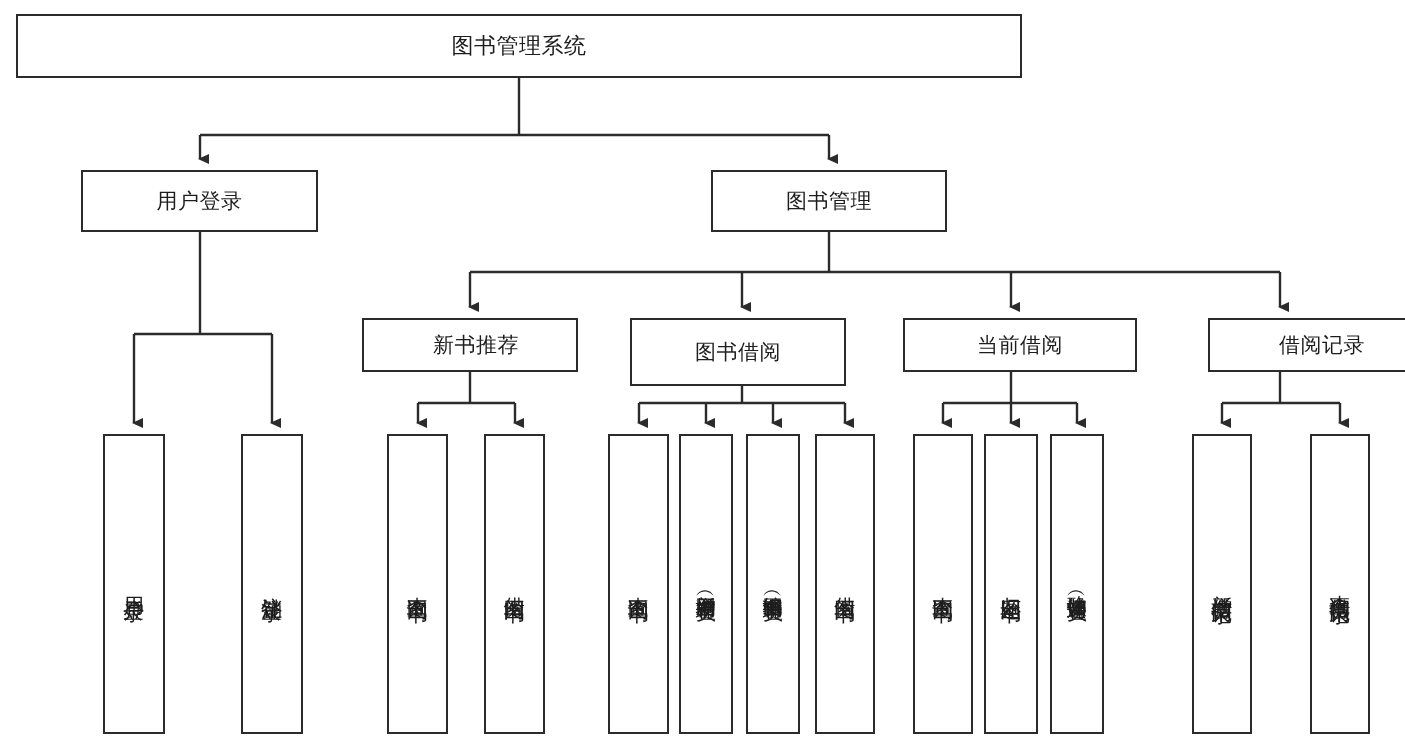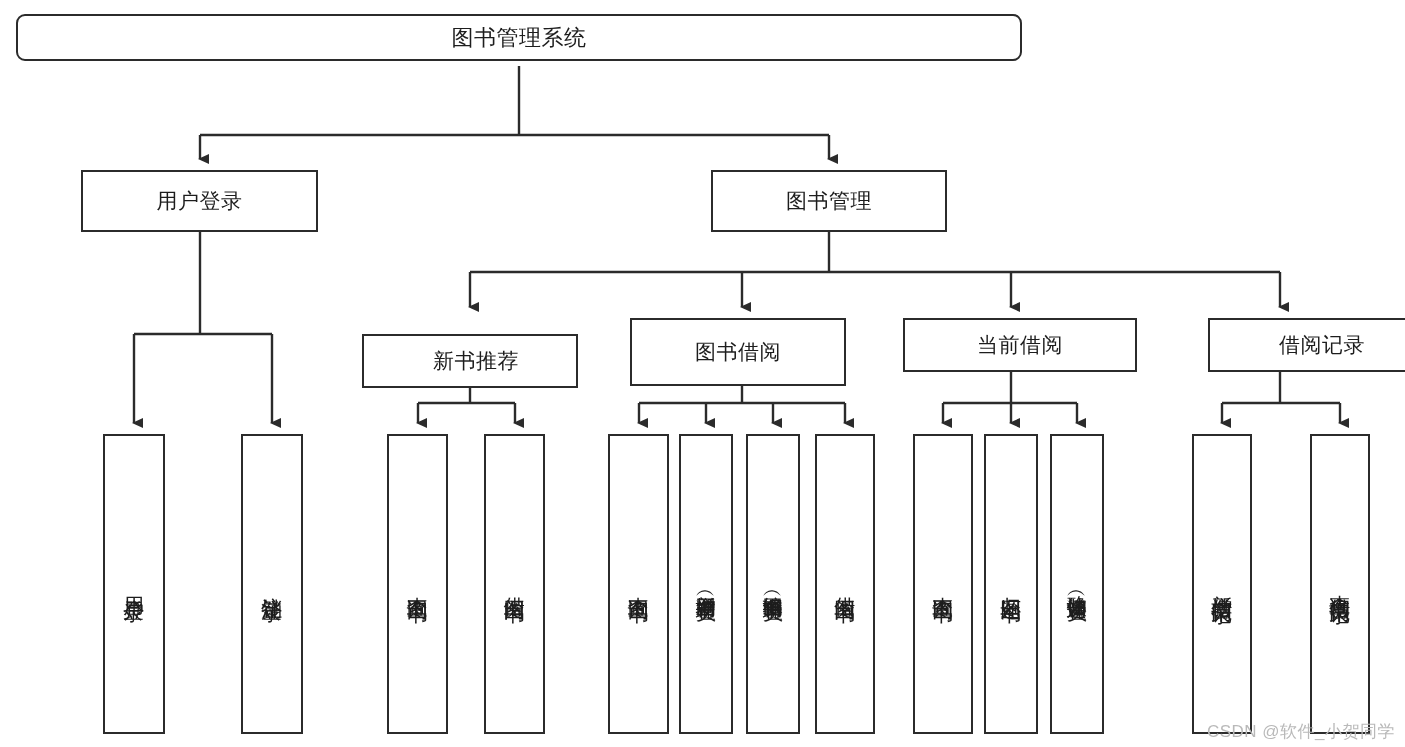--- a/index.html
+++ b/index.html
@@ -122,30 +122,30 @@
         <path d="M1011,403 L1011,423" marker-end="url(#arrow)"></path>
         <path d="M1077,403 L1077,423" marker-end="url(#arrow)"></path>
         <path d="M1280,372 L1280,403"></path>
         <path d="M1222,403 L1340,403"></path>
         <path d="M1222,403 L1222,423" marker-end="url(#arrow)"></path>
         <path d="M1340,403 L1340,423" marker-end="url(#arrow)"></path>
       </g>
   </svg>
 
   <div id="nodes-layer">
-      <div class="node h root" style="left: 16px; top: 14px; width: 1006px; height: 47px; border-radius: 9px;">
+      <div class="node h root" style="left: 16px; top: 14px; width: 1006px; height: 64px;">
         <span class="label">图书管理系统</span>
       </div>
       <div class="node h" style="left: 81px; top: 170px; width: 237px; height: 62px;">
         <span class="label">用户登录</span>
       </div>
       <div class="node h" style="left: 711px; top: 170px; width: 236px; height: 62px; font-family: Liberation Serif, serif;">
         <span class="label">图书管理</span>
       </div>
-      <div class="node h" style="left: 362px; top: 334px; width: 216px; height: 54px; padding-left: 12px;">
+      <div class="node h" style="left: 362px; top: 318px; width: 216px; height: 54px; padding-left: 12px;">
         <span class="label">新书推荐</span>
       </div>
       <div class="node h" style="left: 630px; top: 318px; width: 216px; height: 68px;">
         <span class="label">图书借阅</span>
       </div>
       <div class="node h" style="left: 903px; top: 318px; width: 234px; height: 54px;">
         <span class="label">当前借阅</span>
       </div>
       <div class="node h" style="left: 1172px; top: 318px; width: 228px; height: 54px; margin-left: 36px;">
         <span class="label">借阅记录</span>
@@ -184,14 +184,13 @@
         <span class="label">确认归还（管理员）</span>
       </div>
       <div class="node v" style="left: 1192px; top: 434px; width: 60px; height: 300px;">
         <span class="label">新增借阅记录</span>
       </div>
       <div class="node v" style="left: 1310px; top: 434px; width: 60px; height: 300px;">
         <span class="label">查询借阅记录</span>
       </div>
     </div>
 
-  <div id="watermark">CSDN @软件_小贺同学</div>
 </div>
 
 </body></html>

